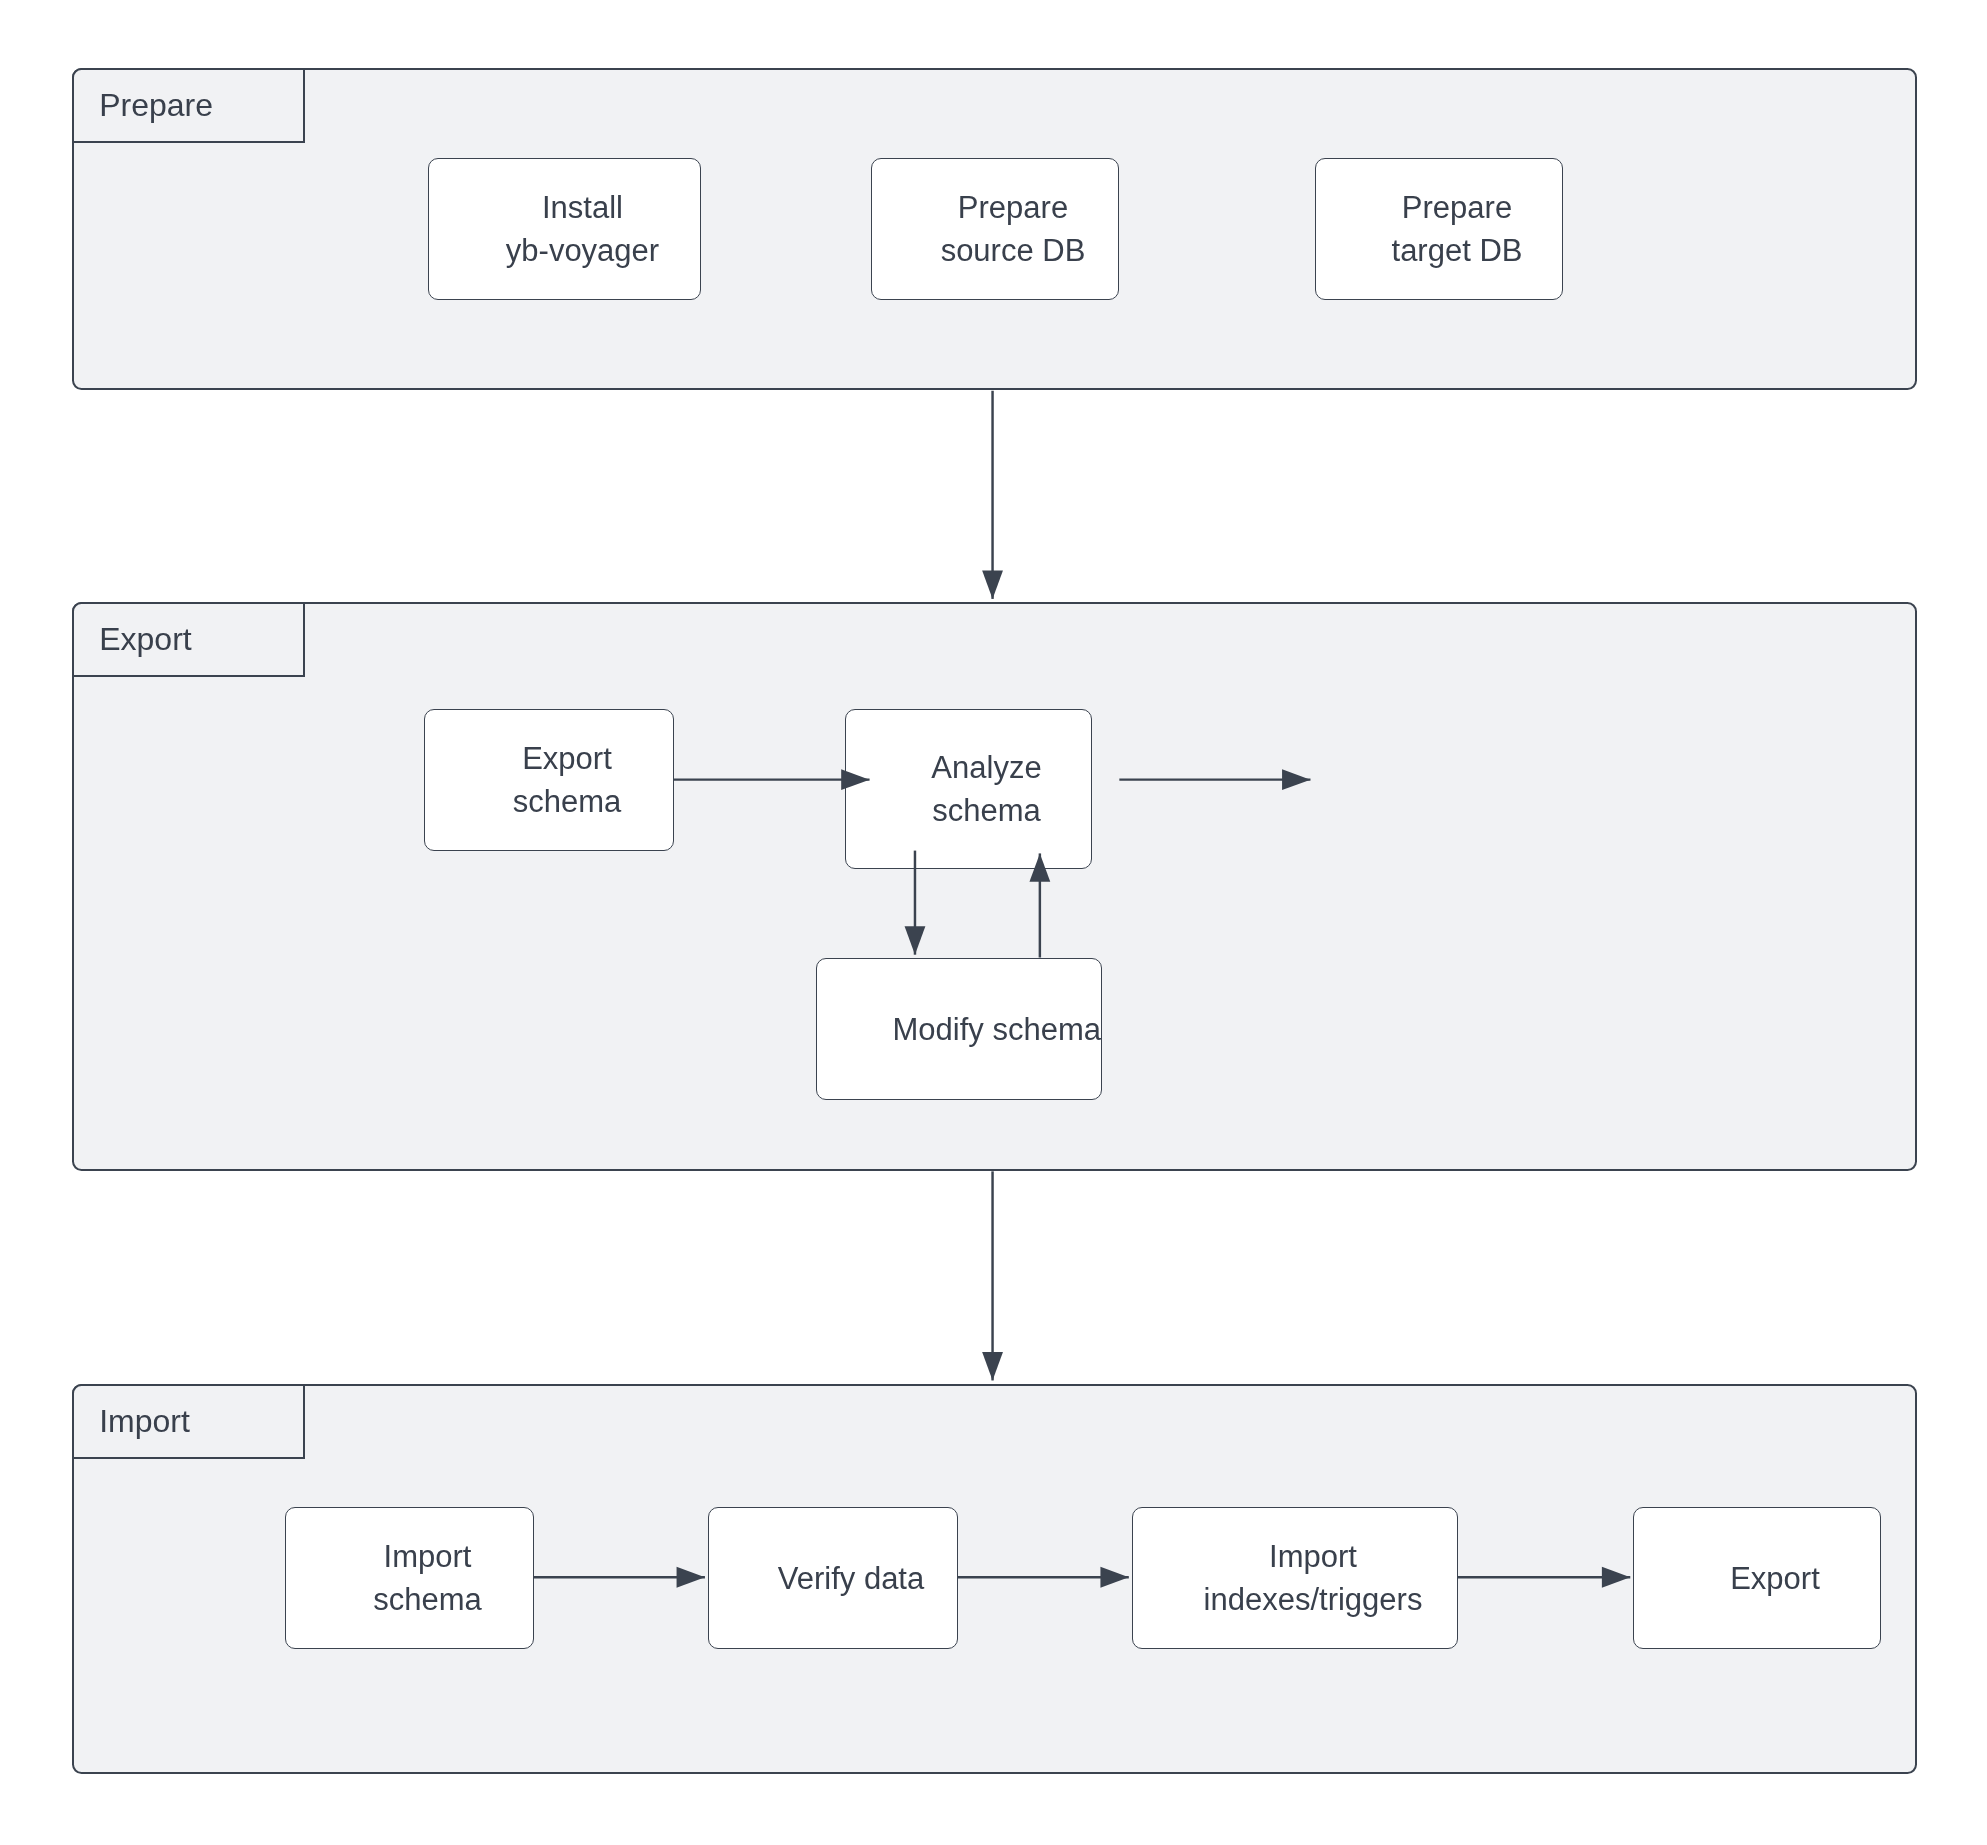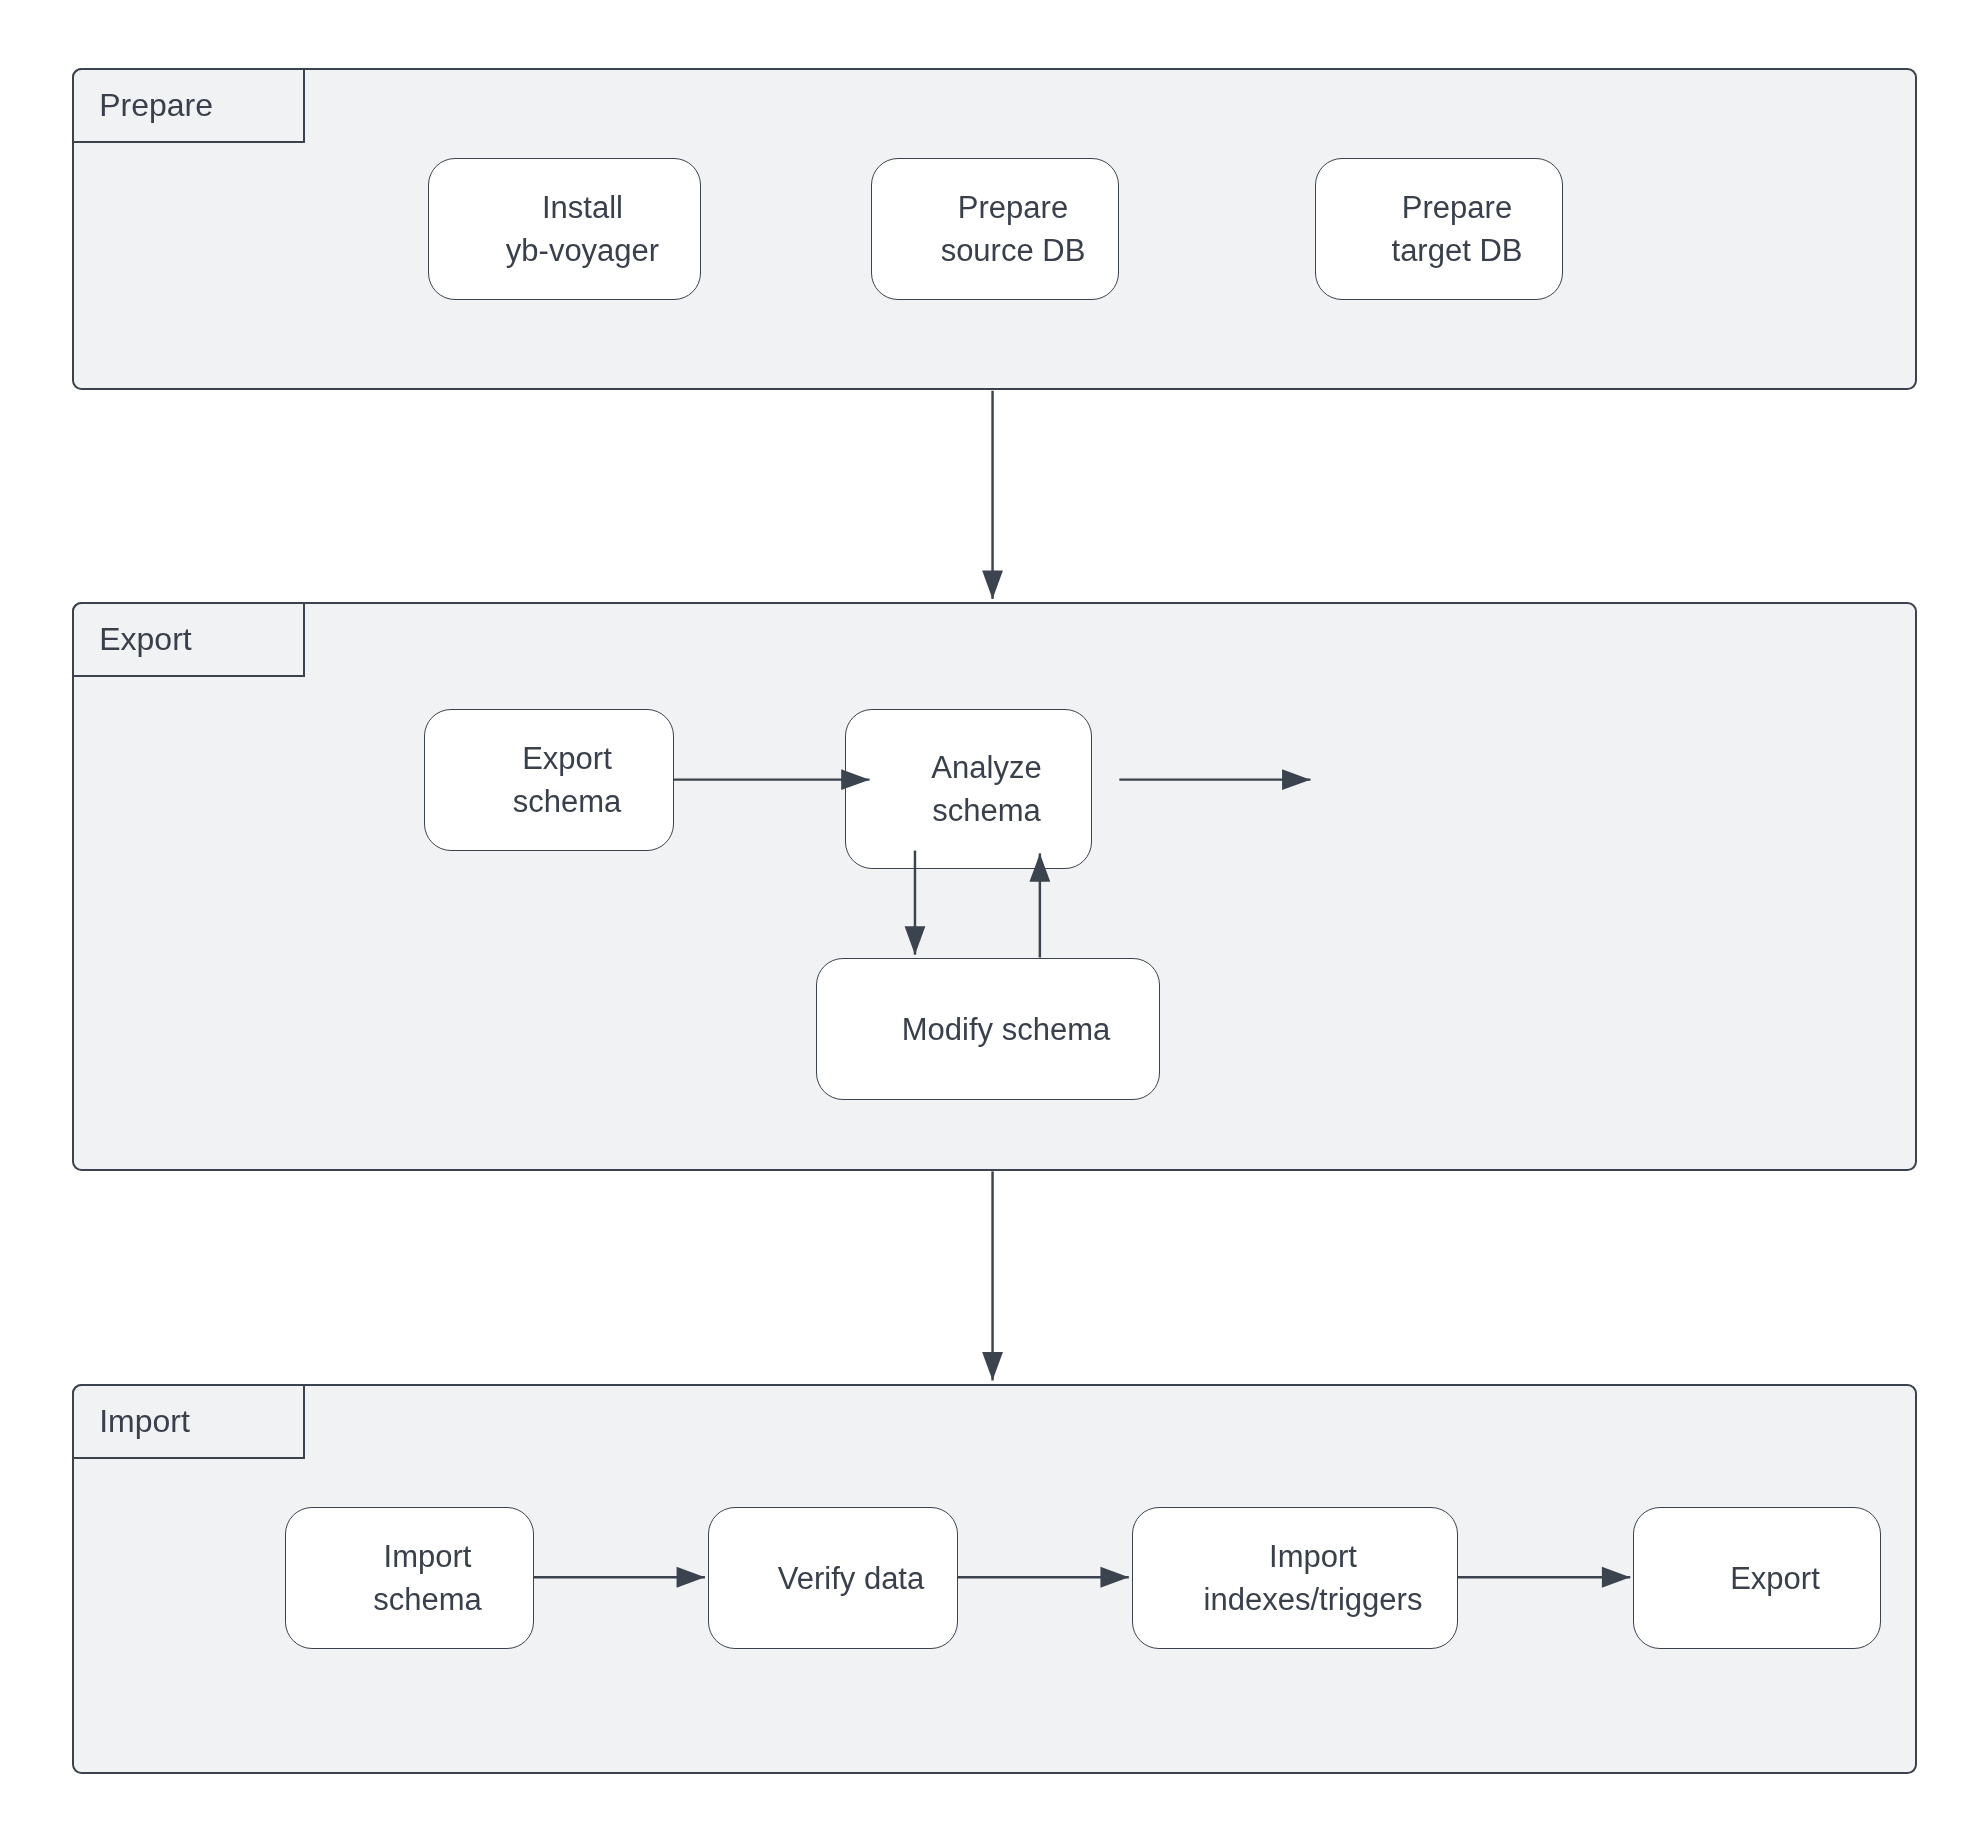--- a/index.html
+++ b/index.html
@@ -41,21 +41,21 @@
   }
   .frame-title{
     font-size:32px;
     color:var(--text);
     white-space:nowrap;
   }
   .node{
     position:absolute;
     background:var(--node-fill);
     border:1.9px solid var(--stroke);
-    border-radius:27px;
+    border-radius:10px;
     display:flex;
     align-items:center;
     justify-content:center;
     text-align:center;
     z-index:2;
     padding-left:36px;
   }
   .node .label{
     font-size:31px;
     line-height:43px;
@@ -66,21 +66,21 @@
   #f-prepare{left:72px;top:68px;width:1845px;height:322px;}
   #f-export {left:72px;top:602px;width:1845px;height:569px;}
   #f-import {left:72px;top:1384px;width:1845px;height:390px;}
   
   #n-install        {left:428px; top:158px; width:273px;height:142px;}
   #n-source-db      {left:871px; top:158px; width:248px;height:142px;}
   #n-target-db      {left:1315px;top:158px; width:248px;height:142px;}
   #n-export-schema  {left:424px; top:709px; width:250px;height:142px;}
   #n-analyze-schema {left:845px; top:709px; width:247px;height:160px;}
   #n-export-data    {left:1314px;top:709px; width:246px;height:142px;}
-  #n-modify-schema  {left:816px; top:958px;width:344px;height:142px;}
+  #n-modify-schema  {left:816px; top:958px;width:286px;height:142px;justify-content:flex-end;}
   #n-import-schema  {left:285px; top:1507px;width:249px;height:142px;}
   #n-import-data    {left:708px; top:1507px;width:250px;height:142px;}
   #n-import-indexes {left:1132px;top:1507px;width:326px;height:142px;}
   #n-verify         {left:1633px;top:1507px;width:248px;height:142px;}
   
   .edges{
     position:absolute;
     left:0;top:0;
     width:1987px;height:1845px;
     z-index:3;

